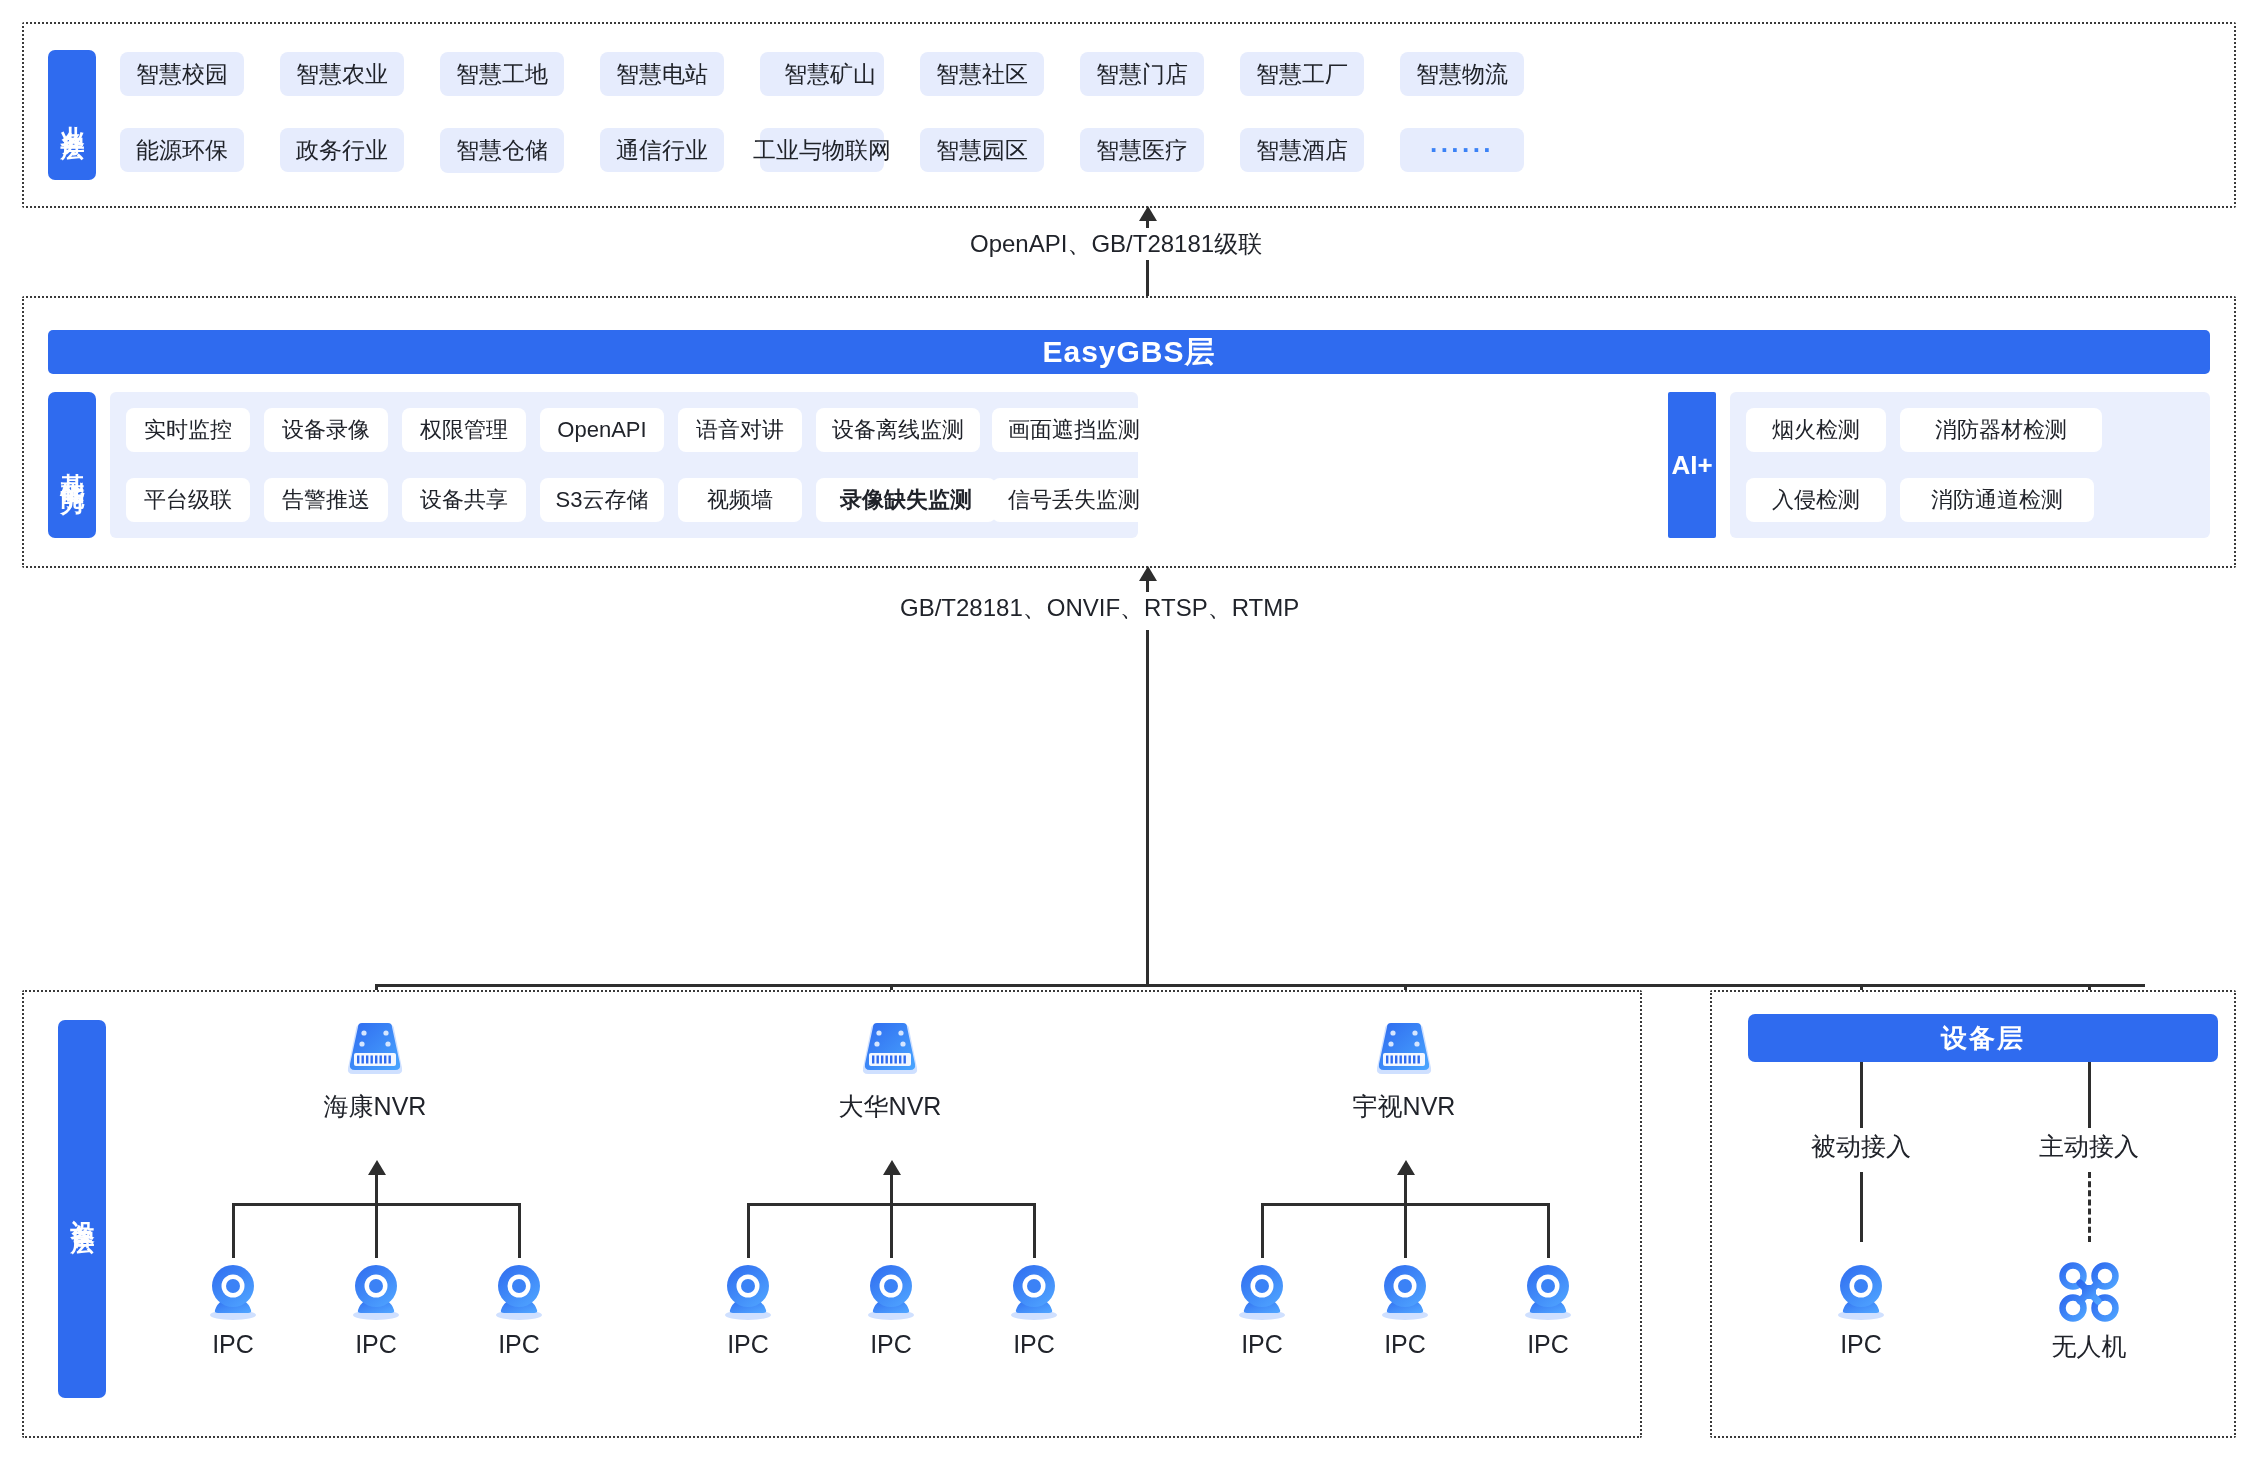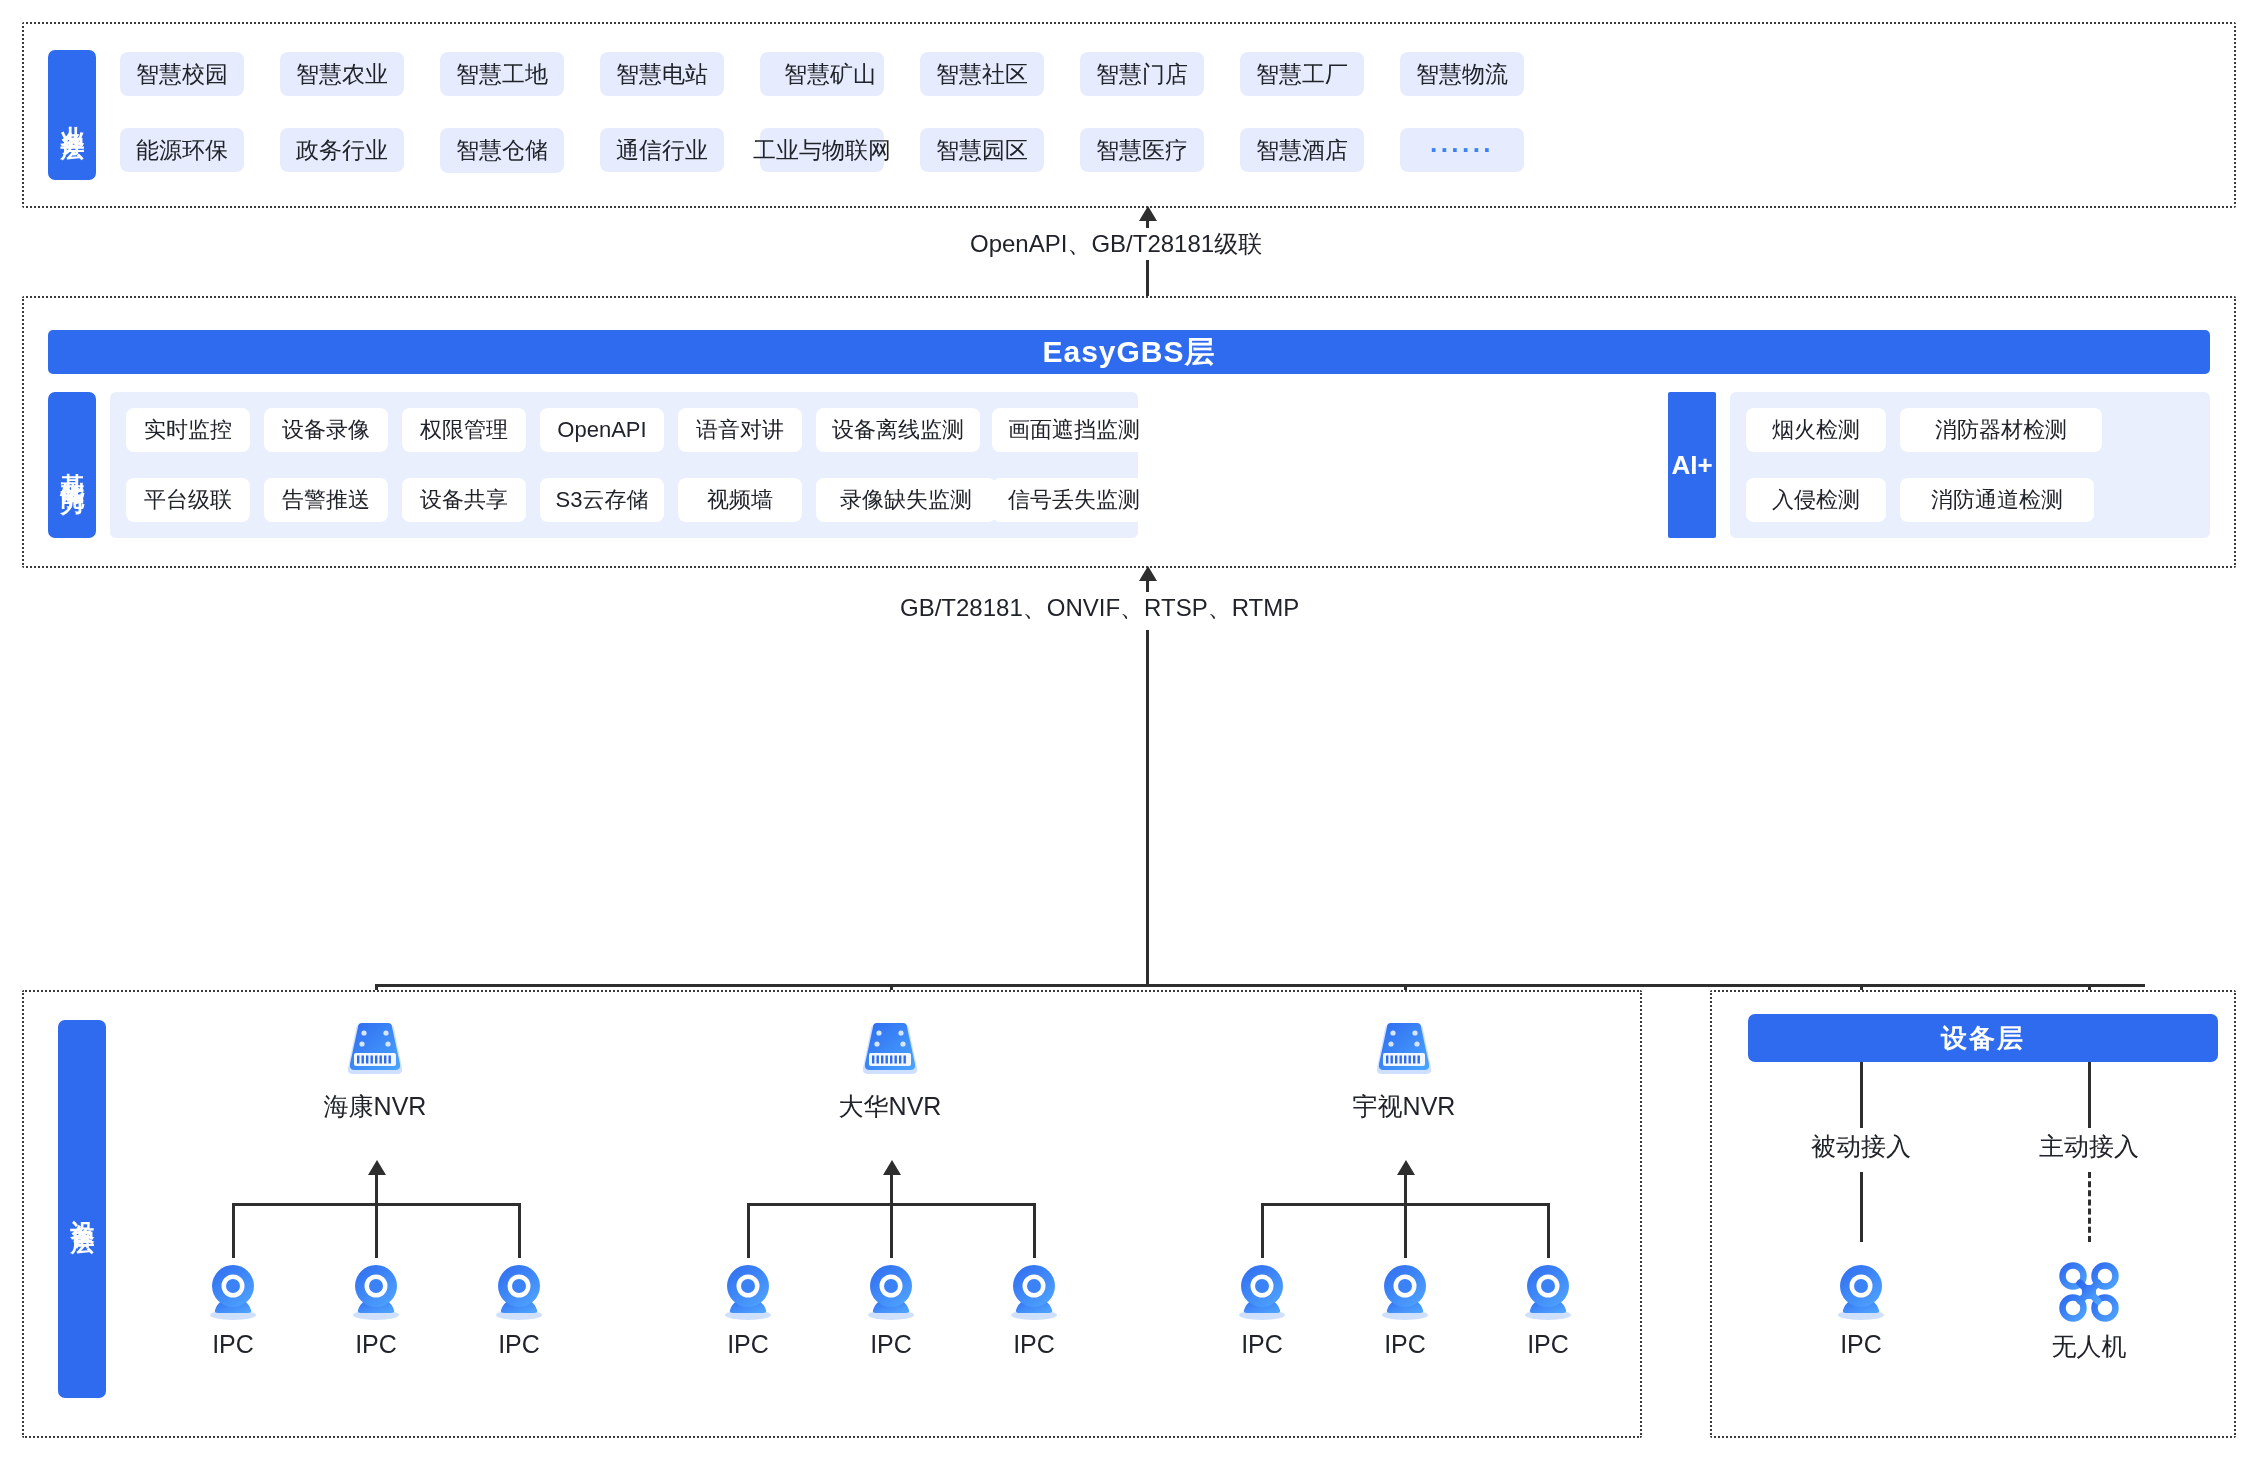--- a/index.html
+++ b/index.html
@@ -238,21 +238,21 @@
     </div>
   <div class="cap" style="left:402px; top:478px; width:124px; height:44px;">
       <span>设备共享</span>
     </div>
   <div class="cap" style="left:540px; top:478px; width:124px; height:44px;">
       <span>S3云存储</span>
     </div>
   <div class="cap" style="left:678px; top:478px; width:124px; height:44px;">
       <span>视频墙</span>
     </div>
-  <div class="cap" style="left:816px; top:478px; width:180px; height:44px;">
+  <div class="cap" style="left:816px; top:478px; width:180px; height:44px;font-weight:bold;">
       <span>录像缺失监测</span>
     </div>
   <div class="cap" style="left:992px; top:478px; width:164px; height:44px;">
       <span>信号丢失监测</span>
     </div>
 
   <div class="ai-bar" style="left:1668px; top:392px; width:48px; height:146px;">
     <span>AI+</span>
   </div>
   <div class="cap-area" style="left:1730px; top:392px; width:480px; height:146px;"></div>

